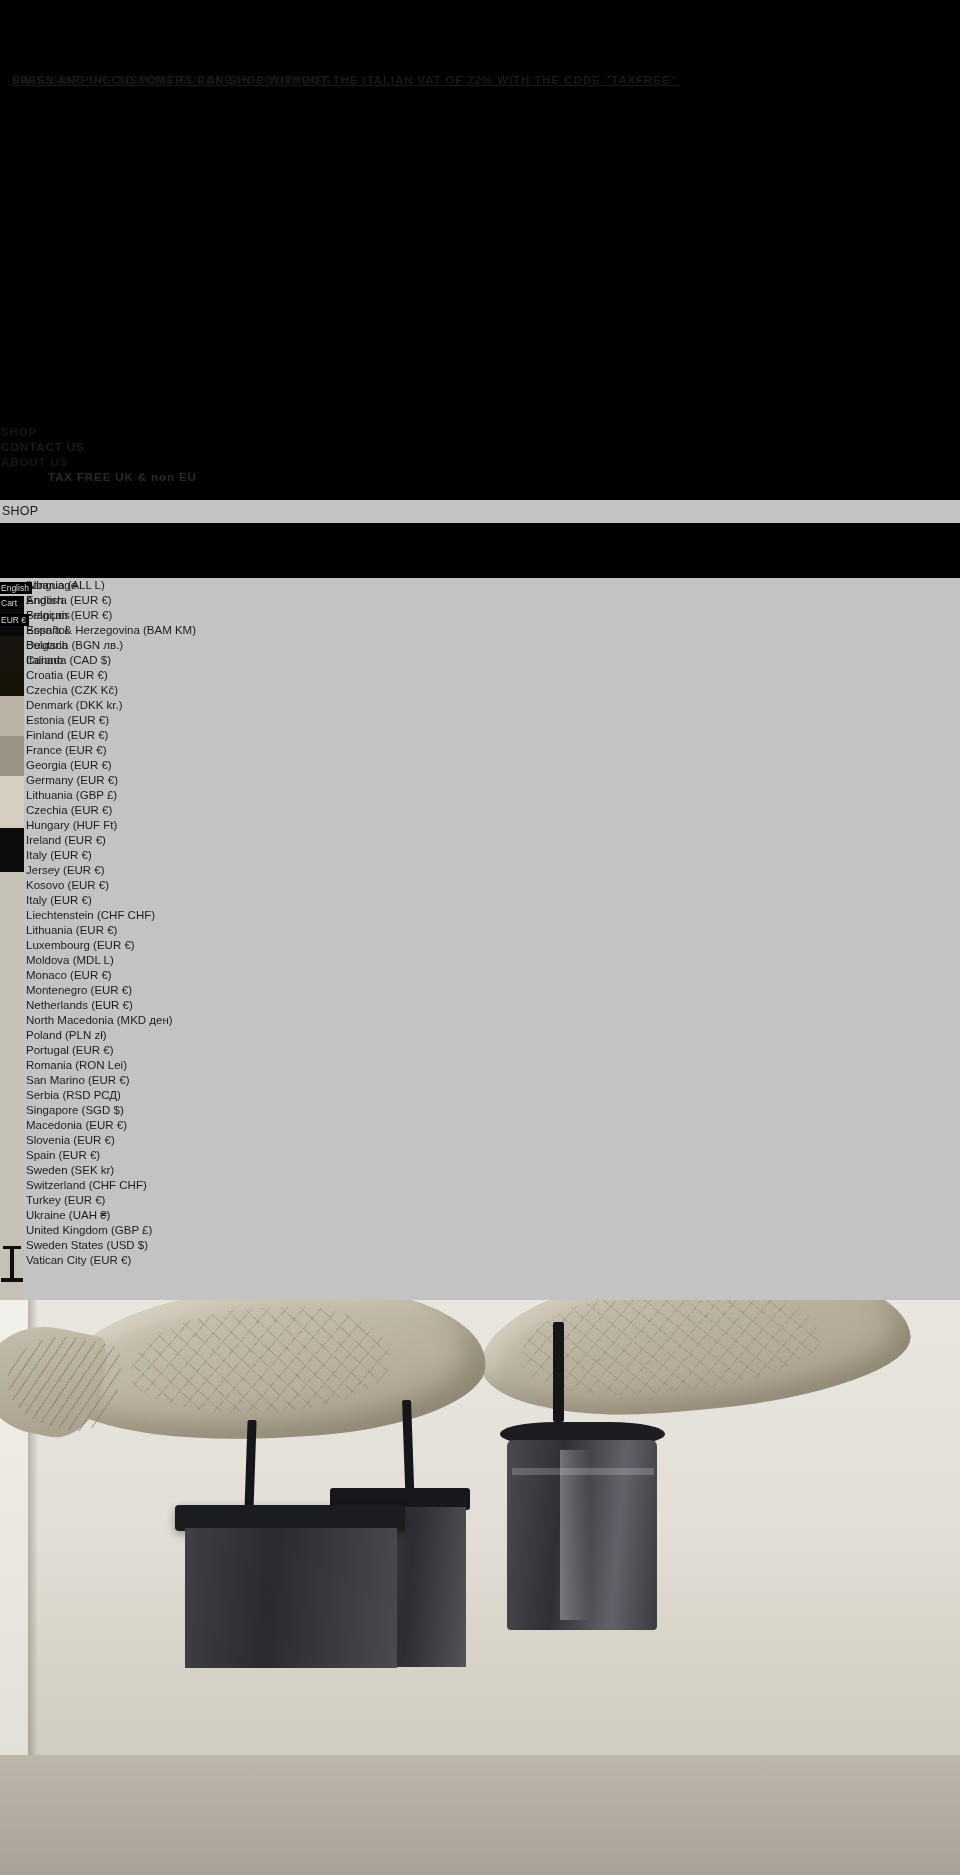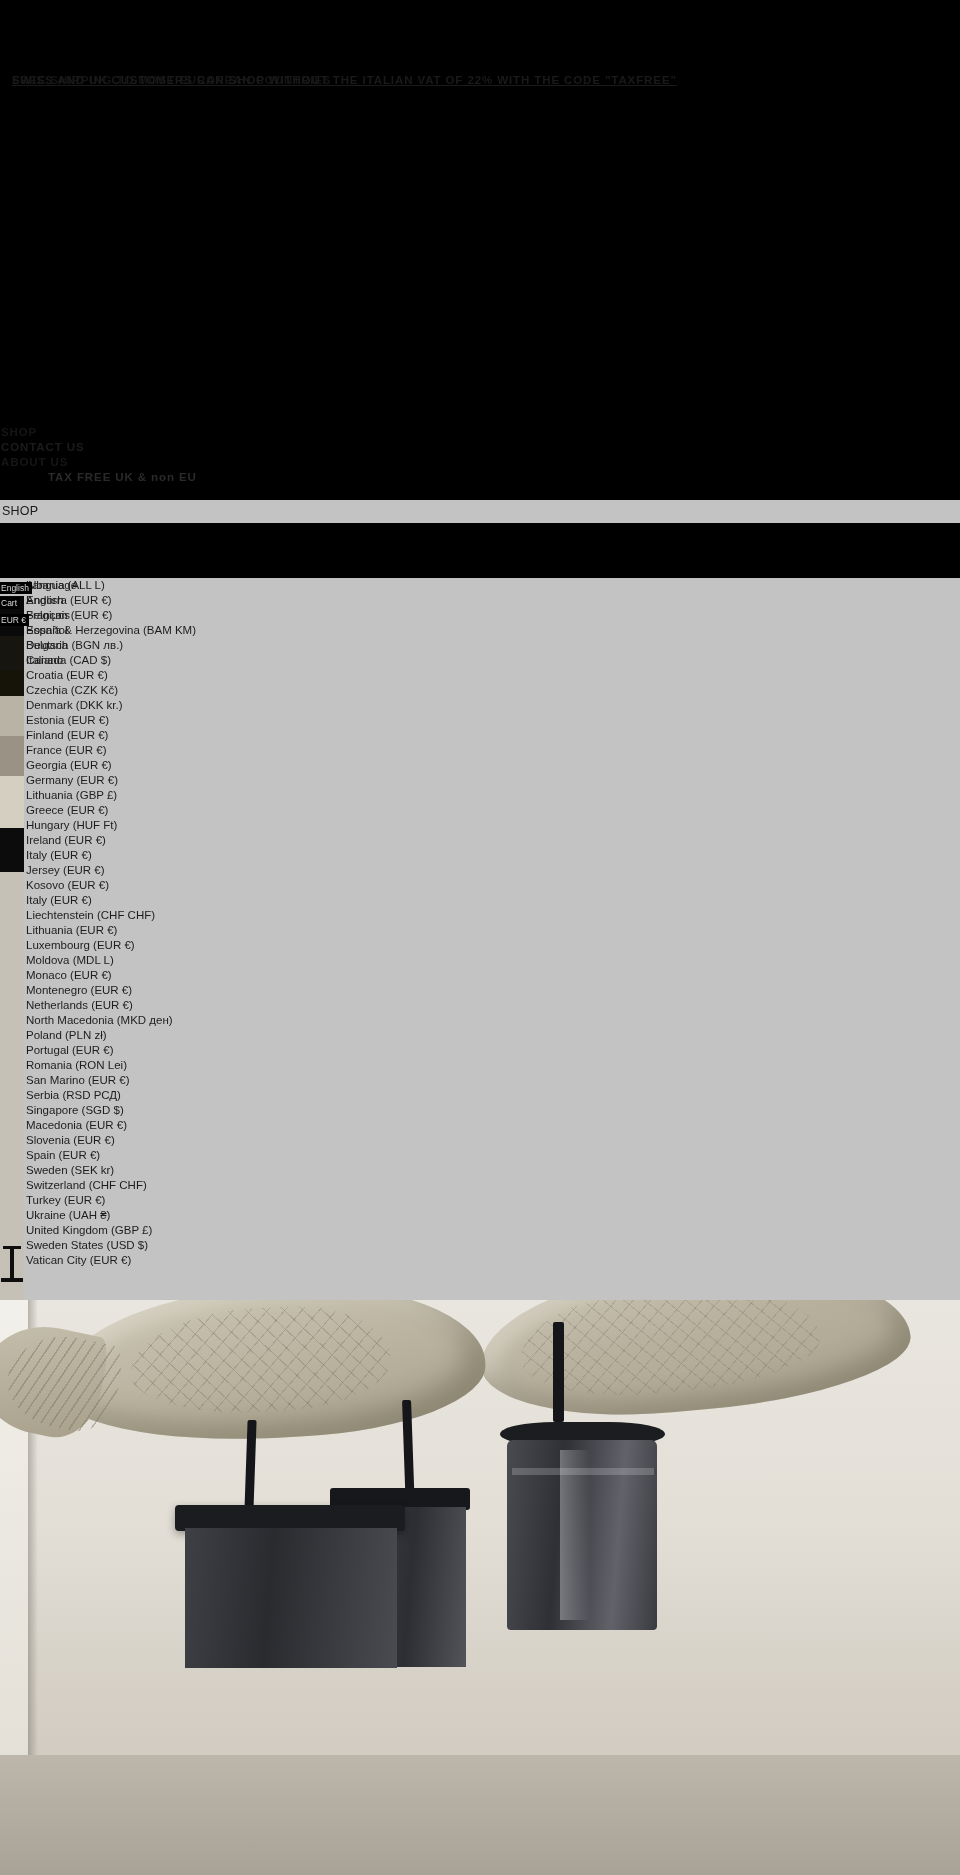--- a/index.html
+++ b/index.html
@@ -324,21 +324,21 @@
         <li>Canada (CAD $)</li>
         <li>Croatia (EUR €)</li>
         <li>Czechia (CZK Kč)</li>
         <li>Denmark (DKK kr.)</li>
         <li>Estonia (EUR €)</li>
         <li>Finland (EUR €)</li>
         <li>France (EUR €)</li>
         <li>Georgia (EUR €)</li>
         <li>Germany (EUR €)</li>
         <li>Lithuania (GBP £)</li>
-        <li>Greece (EUR €)</li>
+        <li>Czechia (EUR €)</li>
         <li>Hungary (HUF Ft)</li>
         <li>Ireland (EUR €)</li>
         <li>Italy (EUR €)</li>
         <li>Jersey (EUR €)</li>
         <li>Kosovo (EUR €)</li>
         <li>Italy (EUR €)</li>
         <li>Liechtenstein (CHF CHF)</li>
         <li>Lithuania (EUR €)</li>
         <li>Luxembourg (EUR €)</li>
         <li>Moldova (MDL L)</li>

